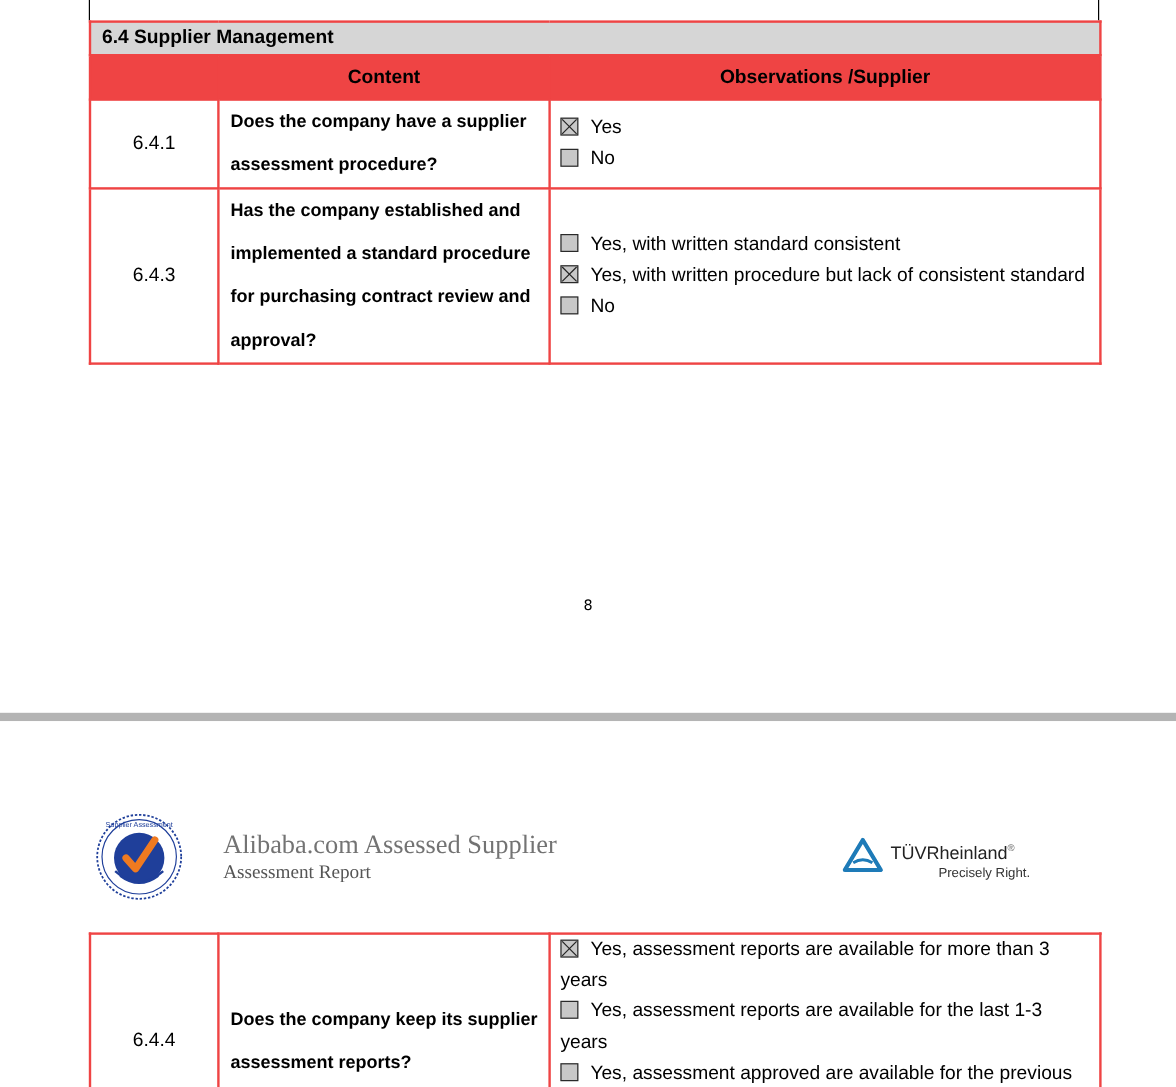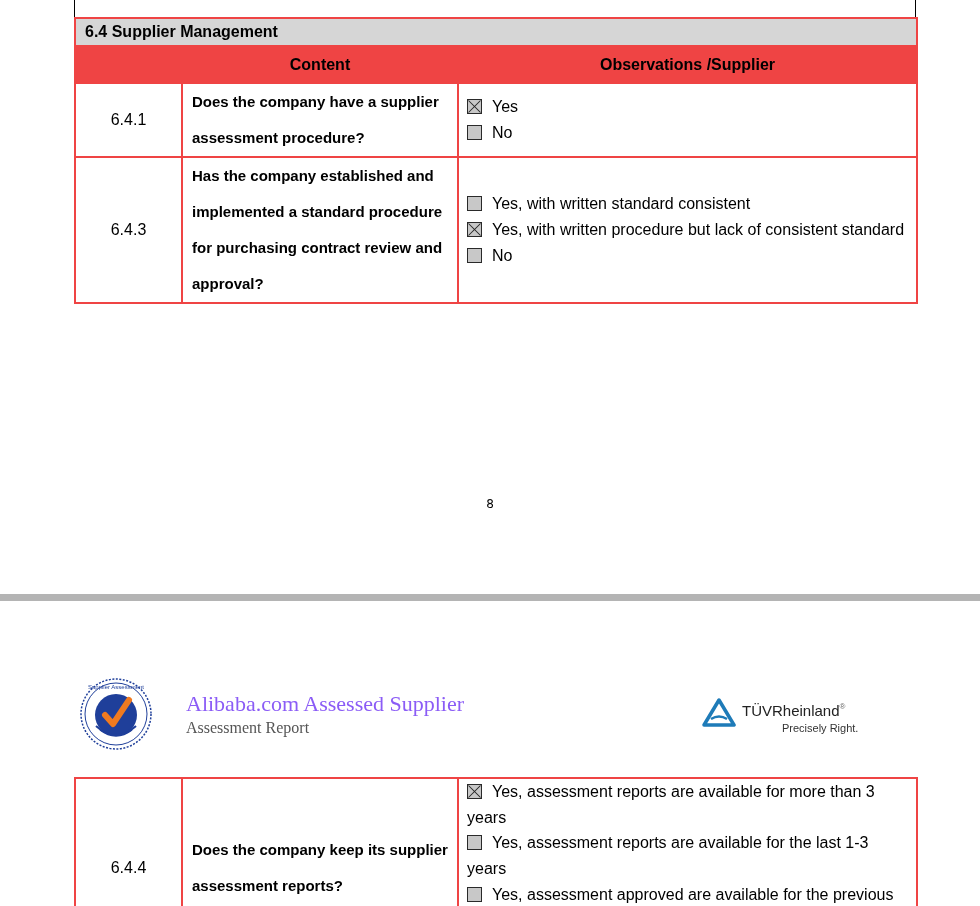--- a/index.html
+++ b/index.html
@@ -48,21 +48,21 @@
     content: ""; position: absolute; left: 6px; top: -2px; width: 1px; height: 17px; background: #222;
   }
   .cb.checked::before { transform: rotate(45deg); }
   .cb.checked::after { transform: rotate(-45deg); }
 
   .pagenum { position: absolute; left: 0; width: 980px; top: 497px; text-align: center;
     font-size: 12px; font-family: "DejaVu Sans", sans-serif; }
 
   .hdr-logo { position: absolute; left: 80px; top: 77px; width: 72px; height: 72px; }
   .hdr-title { position: absolute; left: 186px; top: 90px; font-family: "Liberation Serif", serif;
-    font-size: 22px; color: #8b5cf6; }
+    font-size: 22px; color: #737373; }
   .hdr-sub { position: absolute; left: 186px; top: 118px; font-family: "Liberation Serif", serif;
     font-size: 16px; font-weight: normal; color: #555; }
   .tuv { position: absolute; left: 702px; top: 95px; width: 170px; height: 46px; }
   .tuv-name { position: absolute; left: 40px; top: 6px; font-size: 15px; color: #222; white-space: nowrap; }
   .tuv-name b { font-weight: normal; }
   .tuv-reg { font-size: 8px; vertical-align: 7px; color: #666; }
   .tuv-tag { position: absolute; left: 40px; top: 26px; font-size: 11px; color: #333; margin-left: 40px; }
 </style>
 </head>
 <body>

